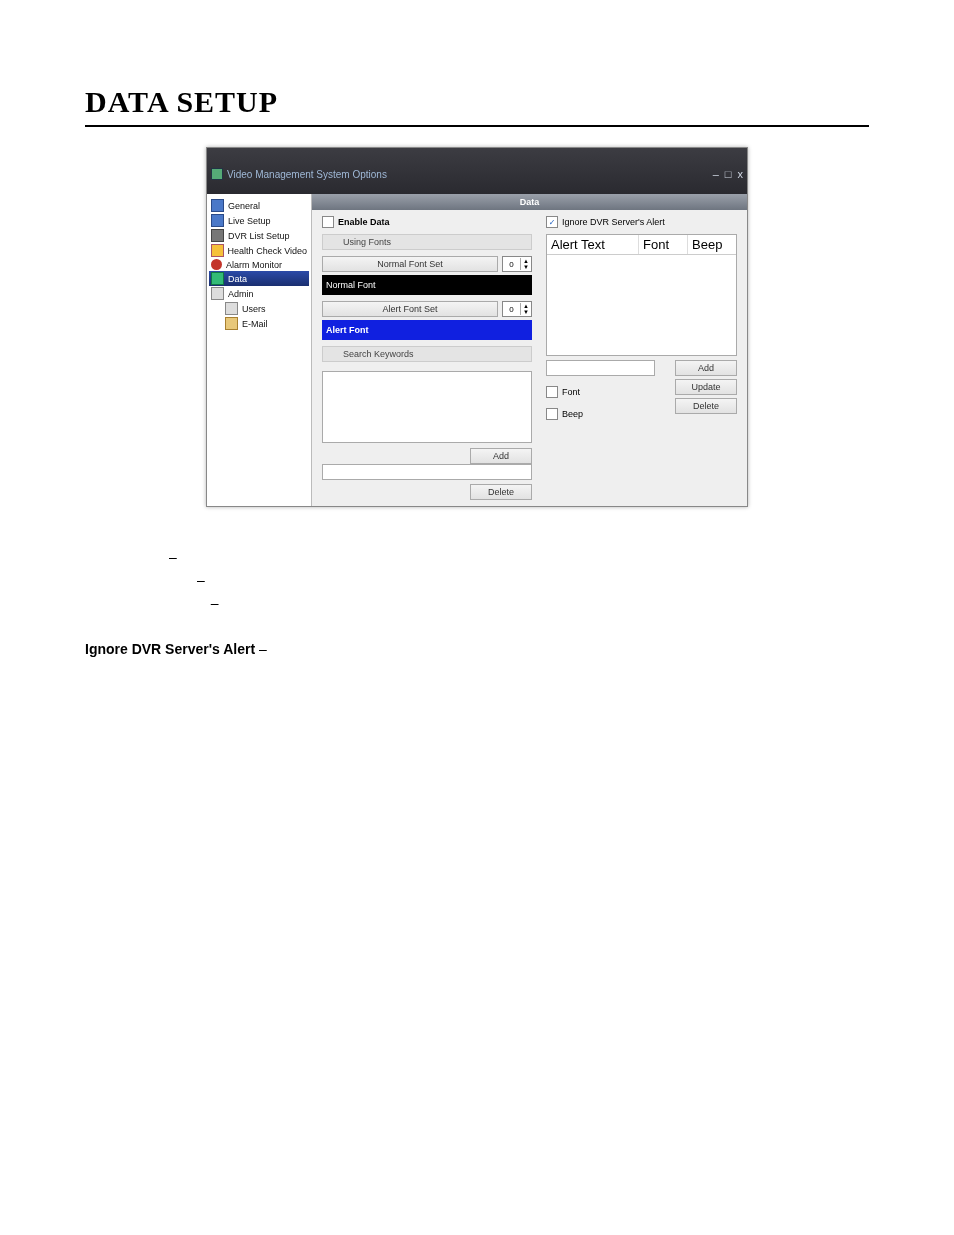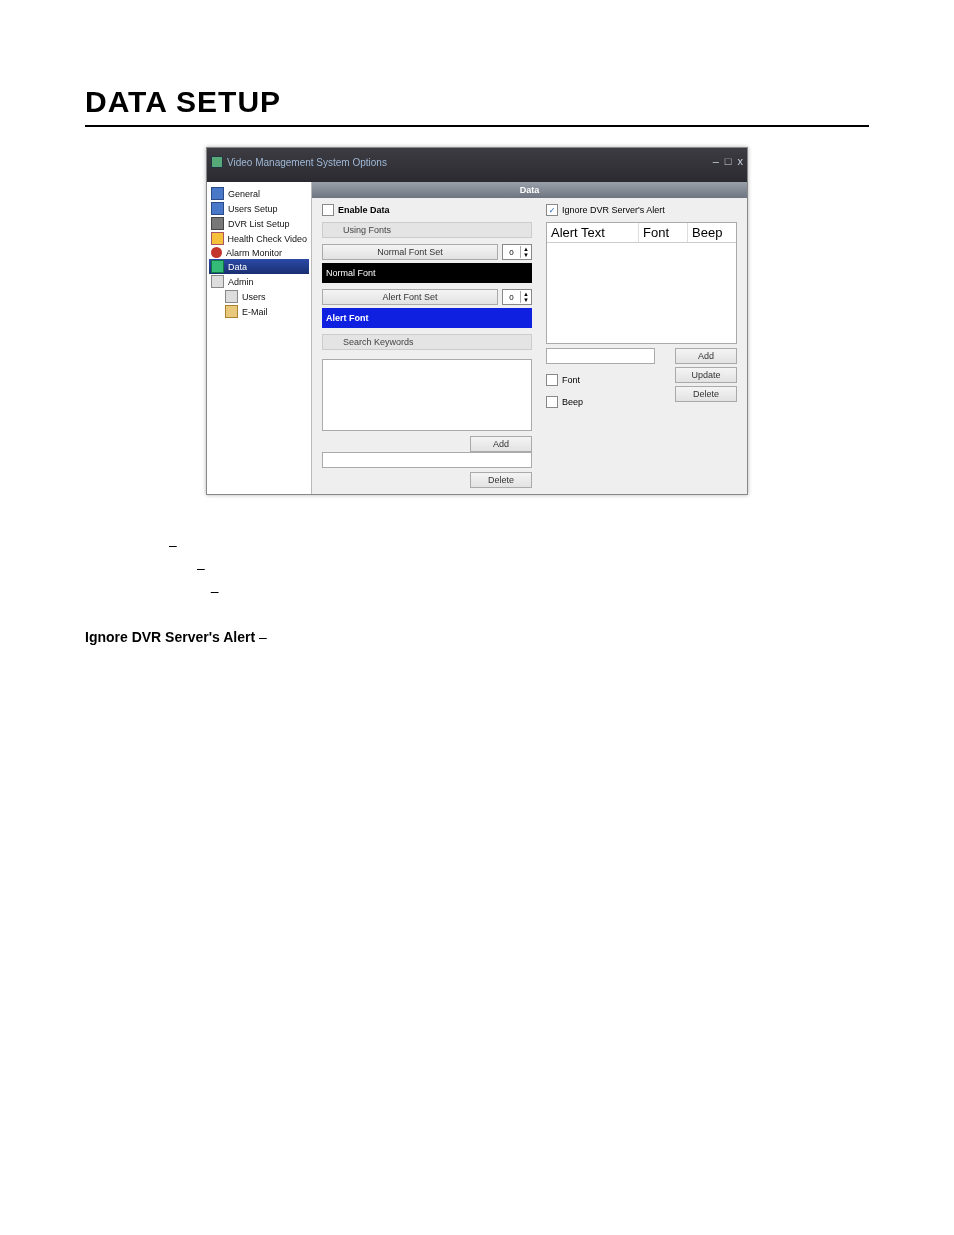--- a/index.html
+++ b/index.html
@@ -6,21 +6,21 @@
     margin: 0;
     background: #fff;
     font-family: Arial, Helvetica, sans-serif;
     width: 954px;
     color: #000;
   }
   .page {
     padding: 85px 85px 60px 85px;
   }
   .title {
-    font-family: Liberation Sans, sans-serif;
+    font-family: Liberation Serif, serif;
     font-size: 30px;
     font-weight: 900;
     letter-spacing: 1px;
     margin: 0 0 6px 0;
   }
   .title-rule {
     border: none;
     border-top: 2px solid #000;
     margin: 0 0 20px 0;
   }
@@ -31,22 +31,22 @@
     background: #efefef;
     border: 1px solid #888;
     box-shadow: 0 0 4px rgba(0,0,0,0.3);
     font-size: 9px;
   }
   .dialog-titlebar {
     background: linear-gradient(#3c3c42, #2a2a30);
     color: #9fb8d6;
     height: 18px;
     display: flex;
-    align-items: flex-start;
-    padding: 8px 4px;
+    align-items: flex-end;
+    padding: 14px 4px;
     font-size: 10px;
   }
   .dialog-titlebar .left {
     flex:1; display:flex; align-items:center; gap:4px;
   }
   .sys-icon {
     width:10px; height:10px; background:#5a7; border:1px solid #234;
   }
   .winbtns { display:flex; gap:6px; color:#cfd6e2; }
   .winbtns span { font-size:11px; line-height:1; }
@@ -188,21 +188,21 @@
       </div>
     </div>
     <div class="dialog-body">
       <div class="tree">
         <div class="tree-item">
             <span class="ti general"></span>
             <span>General</span>
           </div>
         <div class="tree-item">
             <span class="ti live"></span>
-            <span>Users Setup</span>
+            <span>Live Setup</span>
           </div>
         <div class="tree-item">
             <span class="ti dvr"></span>
             <span>DVR List Setup</span>
           </div>
         <div class="tree-item">
             <span class="ti health"></span>
             <span>Health Check Video</span>
           </div>
         <div class="tree-item">

